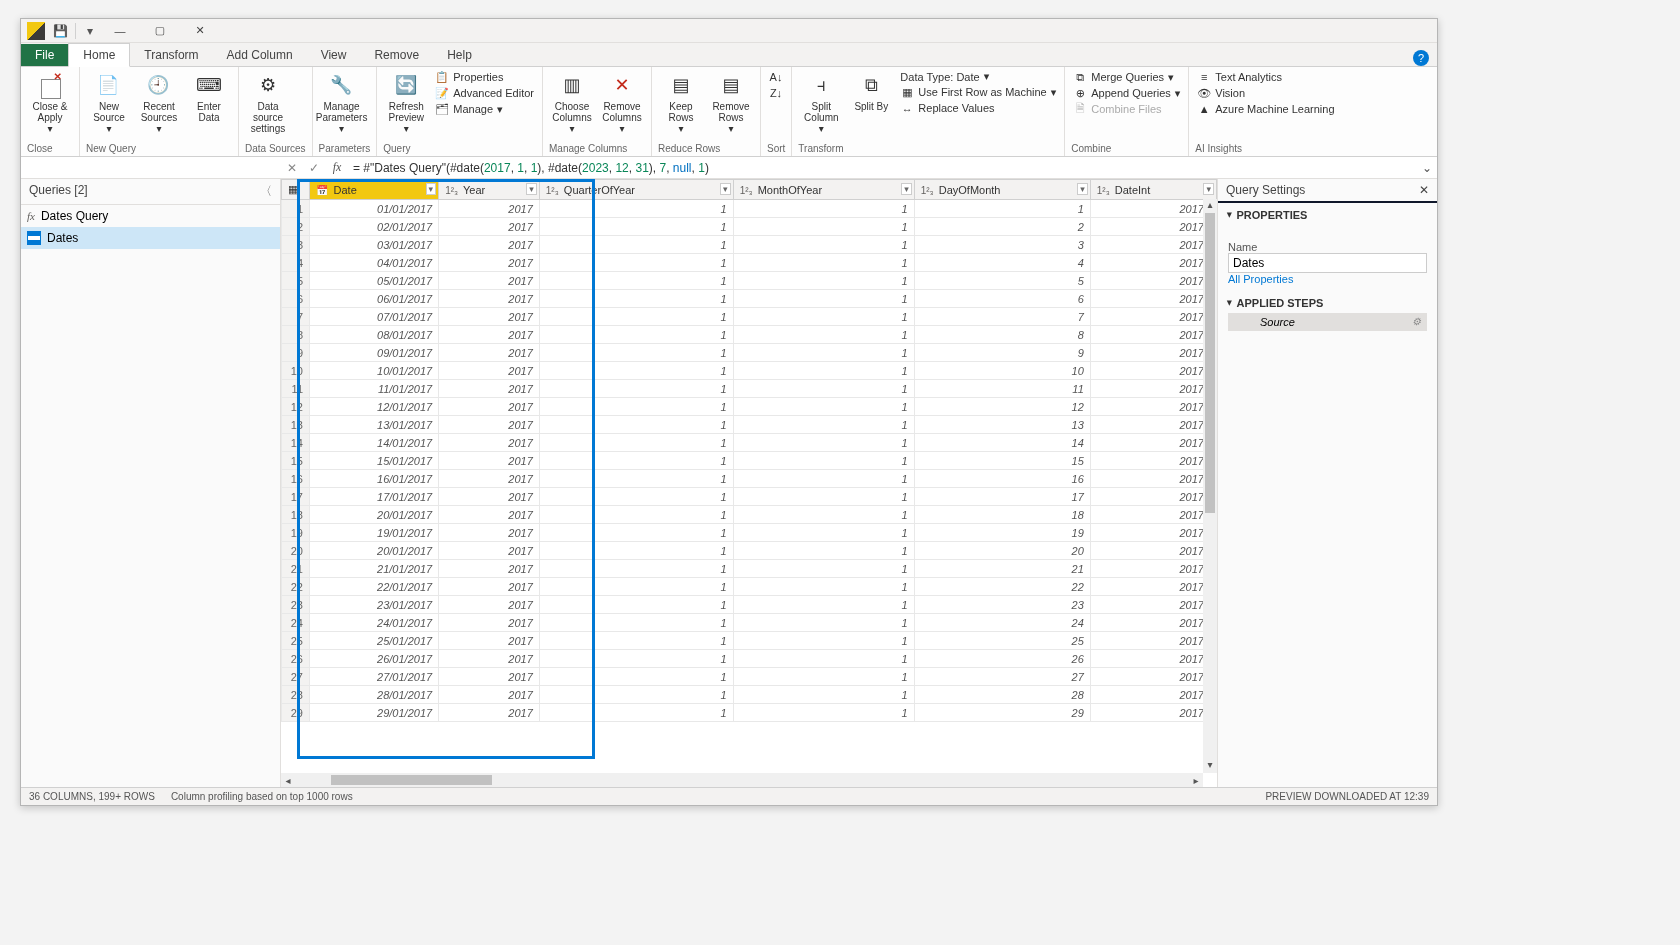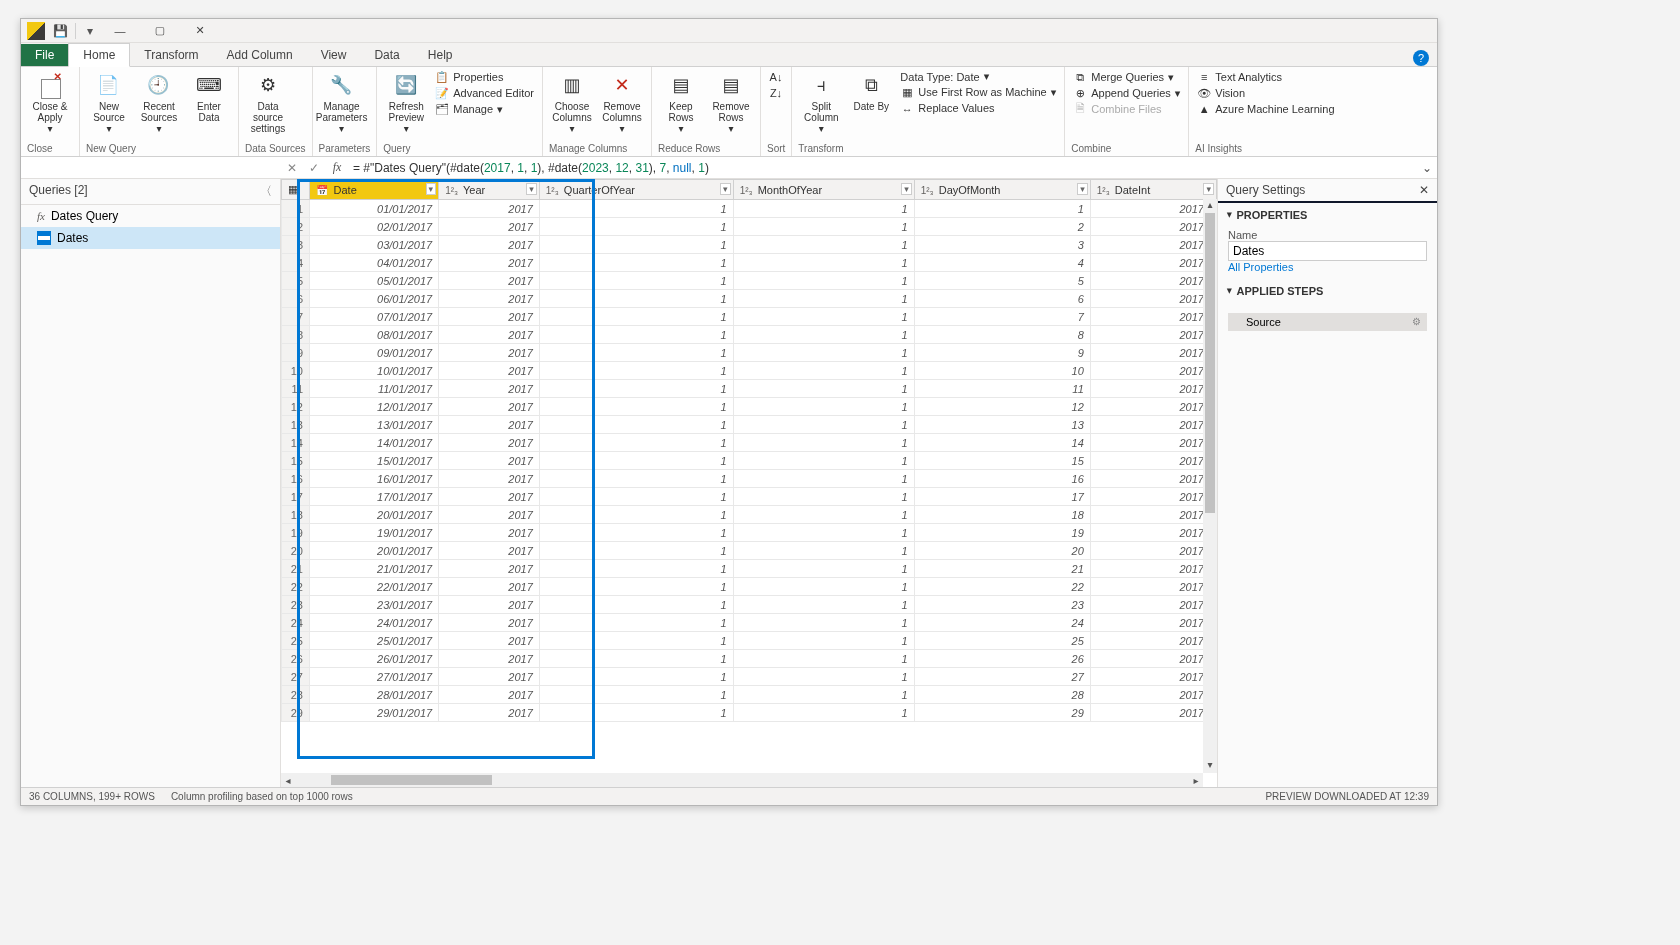--- a/index.html
+++ b/index.html
@@ -49,21 +49,21 @@
 .fbar .expand { width: 20px; text-align: center; color: #555; }
 .tok-num { color: #098658; }
 .tok-kw { color: #0070c1; }
 .tok-punc { color: #333; }
 
 
 .body { display: flex; height: calc(100% - 24px - 24px - 90px - 22px - 18px); }
 .queries-pane { width: 260px; border-right: 1px solid #e1dfdd; background: #fafafa; display: flex; flex-direction: column; }
 .queries-pane .header { font-size: 12px; color: #444; padding: 4px 8px; display: flex; justify-content: space-between; border-bottom: 1px solid #e1dfdd; }
 .queries-pane .header .collapse { color: #666; }
-.query-item { font-size: 12px; padding: 4px 8px 4px 16px; display: flex; align-items: center; gap: 6px; cursor: pointer; }
+.query-item { font-size: 12px; padding: 4px 8px 4px 6px; display: flex; align-items: center; gap: 6px; cursor: pointer; }
 .query-item.fx::before { content: "fx"; font-family: "Times New Roman", serif; font-style: italic; font-size: 11px; color: #605e5c; }
 .query-item.table::before { content: ""; width: 12px; height: 12px; background: linear-gradient(#0078d4 33%,#fff 33%,#fff 66%,#0078d4 66%); border: 1px solid #0078d4; }
 .query-item.selected { background: #cde6f7; }
 
 
 .grid-wrap { flex: 1; position: relative; overflow: hidden; }
 .grid { font-size: 11px; color: #333; border-collapse: collapse; width: 100%; }
 .grid th { background: #f3f2f1; border: 1px solid #d0d0d0; font-weight: normal; text-align: left; padding: 2px 6px; height: 20px; position: relative; font-size: 11px; }
 .grid th .type-icon { color: #605e5c; font-size: 10px; margin-right: 2px; }
 .grid th .filter { position: absolute; right: 2px; top: 3px; font-size: 9px; color: #666; border: 1px solid #ccc; padding: 0 2px; background: #fff; }
@@ -83,24 +83,24 @@
 .vscroll .arrow { height: 14px; font-size: 10px; color: #555; }
 .vscroll .track { flex: 1; width: 10px; position: relative; }
 .vscroll .thumb { position: absolute; top: 0; height: 55%; width: 10px; background: #c1c1c1; }
 
 
 .settings-pane { width: 220px; border-left: 1px solid #e1dfdd; background: #fafafa; display: flex; flex-direction: column; font-size: 12px; }
 .settings-pane .header { padding: 4px 8px; color: #444; display: flex; justify-content: space-between; border-bottom: 2px solid #0f172a; }
 .settings-pane .section { padding: 6px 10px; }
 .settings-pane .section-title { font-weight: bold; font-size: 11px; color: #333; display: flex; align-items: center; gap: 4px; }
 .settings-pane .section-title::before { content: "▸"; transform: rotate(90deg); display: inline-block; font-size: 9px; }
-.settings-pane .field-label { font-size: 11px; color: #555; margin-top: 8px; }
+.settings-pane .field-label { font-size: 11px; color: #555; margin-top: 20px; }
 .settings-pane input { width: 100%; font-size: 12px; padding: 2px 4px; border: 1px solid #ccc; }
 .settings-pane .link { color: #0078d4; font-size: 11px; cursor: pointer; }
-.step { background: #e1dfdd; padding: 3px 6px 3px 18px; font-size: 11px; margin-top: 16px; cursor: pointer; position: relative; }
+.step { background: #e1dfdd; padding: 3px 6px 3px 32px; font-size: 11px; margin-top: 4px; cursor: pointer; position: relative; font-style: italic; }
 .step .gear { position: absolute; right: 6px; top: 3px; color: #888; font-size: 10px; }
 
 
 .statusbar { height: 18px; background: #f3f2f1; border-top: 1px solid #d0d0d0; display: flex; align-items: center; font-size: 10px; color: #555; padding: 0 8px; }
 .statusbar .right { margin-left: auto; }
 
 </style>
 </head>
 <body>
 
@@ -115,21 +115,21 @@
     <div class="winbtn">▢</div>
     <div class="winbtn close">✕</div>
   </div>
 
   <div class="tabs">
     <div class="tab file">File</div>
     <div class="tab active">Home</div>
     <div class="tab">Transform</div>
     <div class="tab">Add Column</div>
     <div class="tab">View</div>
-    <div class="tab">Data</div>
+    <div class="tab">Remove</div>
     <div class="tab">Help</div>
     <div class="help-circle">?</div>
   </div>
 
   <div class="ribbon">
     <div class="rgroup">
       <div class="items">
         <div class="rbtn-big">
           <div class="icon icon-closeapply"></div>
           <span>Close &amp; Apply</span> ▾
@@ -213,21 +213,21 @@
         </div>
       </div>
       <div class="label">Sort</div>
     </div>
 
     <div class="rgroup">
       <div class="items">
         <div class="rbtn-big"><div class="icon">⫞</div><span>Split Column</span> ▾</div>
         <div class="rbtn-big">
             <div class="icon">⧉</div>
-            <span>Date By</span>
+            <span>Split By</span>
           </div>
         <div class="stack">
           <div class="rbtn-small"><span>Data Type: Date</span> ▾</div>
           <div class="rbtn-small"><span class="icon">▦</span><span>Use First Row as Machine</span> ▾</div>
           <div class="rbtn-small">
               <span class="icon">↔</span>
               <span>Replace Values</span>
             </div>
         </div>
       </div>

